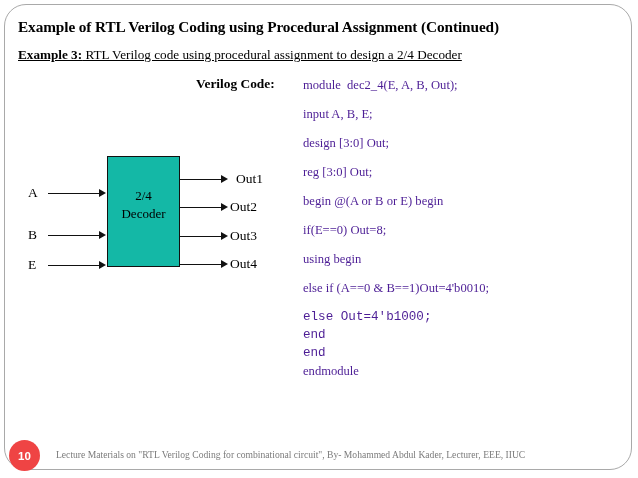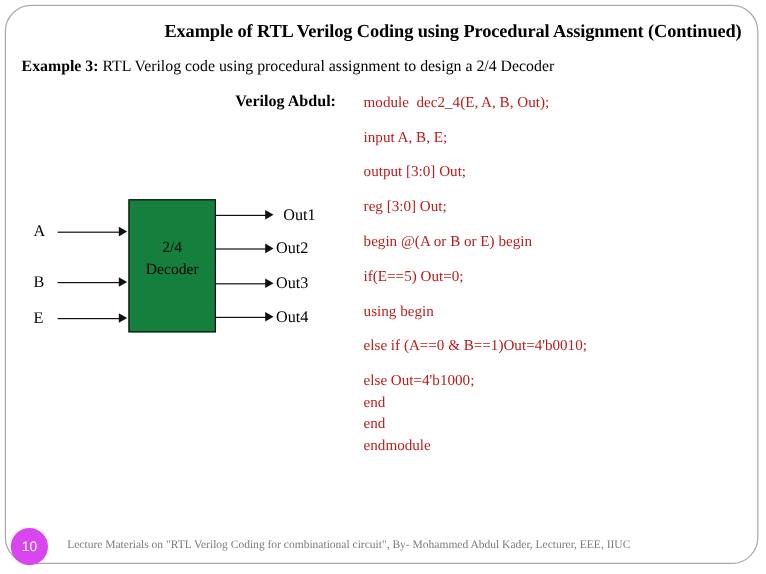--- a/index.html
+++ b/index.html
@@ -36,29 +36,29 @@
   #title {
     position: absolute;
     left: 18px;
     top: 18px;
     width: 600px;
     font-size: 15.3px;
     font-weight: bold;
     letter-spacing: -0.1px;
     line-height: 18px;
     font-family: "Liberation Serif", serif;
-    text-align: right;
   }
   #subtitle {
     position: absolute;
     left: 18px;
     top: 46px;
     width: 600px;
     font-size: 13.2px;
     line-height: 17px;
+    text-decoration: underline;
   }
   #subtitle .lead {
     font-weight: bold;
   }
 
   #verilog-label {
     position: absolute;
     left: 196px;
     top: 76px;
     font-size: 13.4px;
@@ -70,41 +70,41 @@
     position: absolute;
     left: 303px;
     top: 78px;
     width: 330px;
   }
   .code-line {
     font-size: 12.6px;
     line-height: 14px;
     height: 14px;
     white-space: pre;
-    color: #b91c1c;
+    color: #4c1d95;
   }
   .gap-lg { margin-bottom: 15px; }
-  .gap-sm { margin-bottom: 4px; }
+  .gap-sm { margin-bottom: 4px; font-family: Liberation Mono, monospace; }
 
   
   #diagram {
     position: absolute;
     left: 0px;
     top: 150px;
     width: 295px;
     height: 145px;
   }
   #dec-box {
     position: absolute;
     left: 107px;
-    top: 16px;
+    top: 6px;
     width: 73px;
     height: 111px;
     border: 1.4px solid #111;
-    background: #15803d;
+    background: #14b8a6;
     box-sizing: border-box;
   }
   #dec-box .bt {
     position: absolute;
     left: 0;
     right: 0;
     text-align: center;
     font-size: 13px;
     line-height: 16px;
   }
@@ -160,29 +160,29 @@
 <body>
 
 <div id="slide">
 
   <div id="frame"></div>
 
   <div id="title">Example of RTL Verilog Coding using Procedural Assignment (Continued)</div>
 
   <div id="subtitle"><span class="lead">Example 3:</span><span> RTL Verilog code using procedural assignment to design a 2/4 Decoder</span></div>
 
-  <div id="verilog-label">Verilog Abdul:</div>
+  <div id="verilog-label">Verilog Code:</div>
 
   <div id="code">
     <div class="code-line gap-lg">module  dec2_4(E, A, B, Out);</div>
     <div class="code-line gap-lg">input A, B, E;</div>
-    <div class="code-line gap-lg">output [3:0] Out;</div>
+    <div class="code-line gap-lg">design [3:0] Out;</div>
     <div class="code-line gap-lg">reg [3:0] Out;</div>
     <div class="code-line gap-lg">begin @(A or B or E) begin</div>
-    <div class="code-line gap-lg">if(E==5) Out=0;</div>
+    <div class="code-line gap-lg">if(E==0) Out=8;</div>
     <div class="code-line gap-lg">using begin</div>
     <div class="code-line gap-lg">else if (A==0 &amp; B==1)Out=4'b0010;</div>
     <div class="code-line gap-sm">else Out=4'b1000;</div>
     <div class="code-line gap-sm">end</div>
     <div class="code-line gap-sm">end</div>
     <div class="code-line">endmodule</div>
   </div>
 
   <div id="diagram">
 
@@ -214,16 +214,16 @@
     <div class="wire" style="left:180px; top:86px; width:42px;"></div>
     <div class="arrow" style="left:221px; top:82px;"></div>
     <div class="port-label" style="left:230px; top:79px;">Out3</div>
 
     <div class="wire" style="left:180px; top:114px; width:42px;"></div>
     <div class="arrow" style="left:221px; top:110px;"></div>
     <div class="port-label" style="left:230px; top:107px;">Out4</div>
 
   </div>
 
-  <div id="page-badge" style="background: #d946ef;">10</div>
+  <div id="page-badge" style="background: #ef4444; font-weight: bold;">10</div>
   <div id="footer-text">Lecture Materials on "RTL Verilog Coding for combinational circuit", By- Mohammed Abdul Kader, Lecturer, EEE, IIUC</div>
 
 </div>
 
 </body></html>

